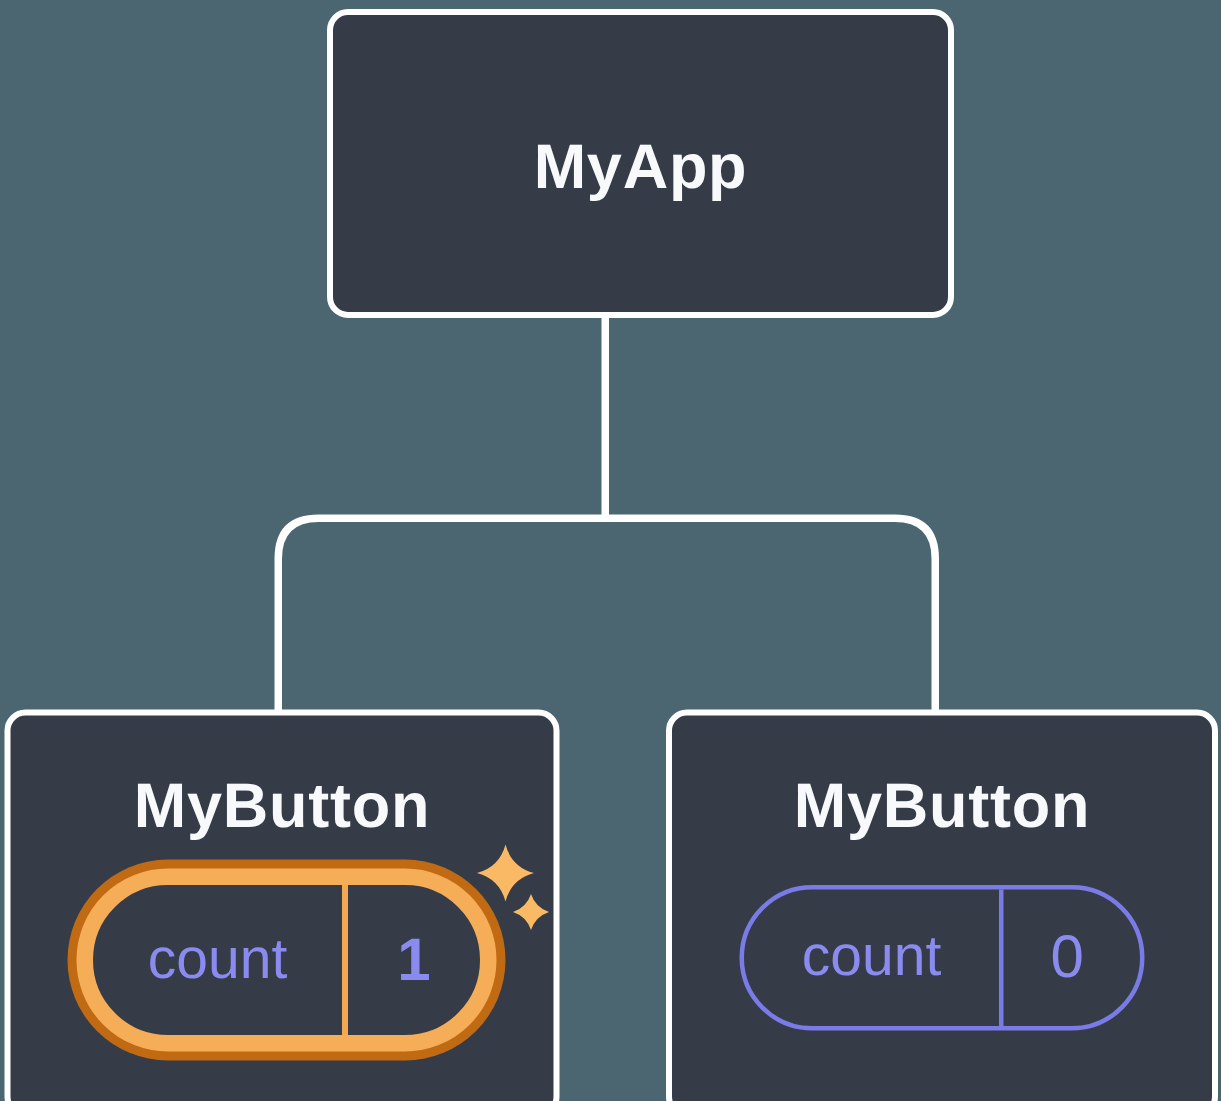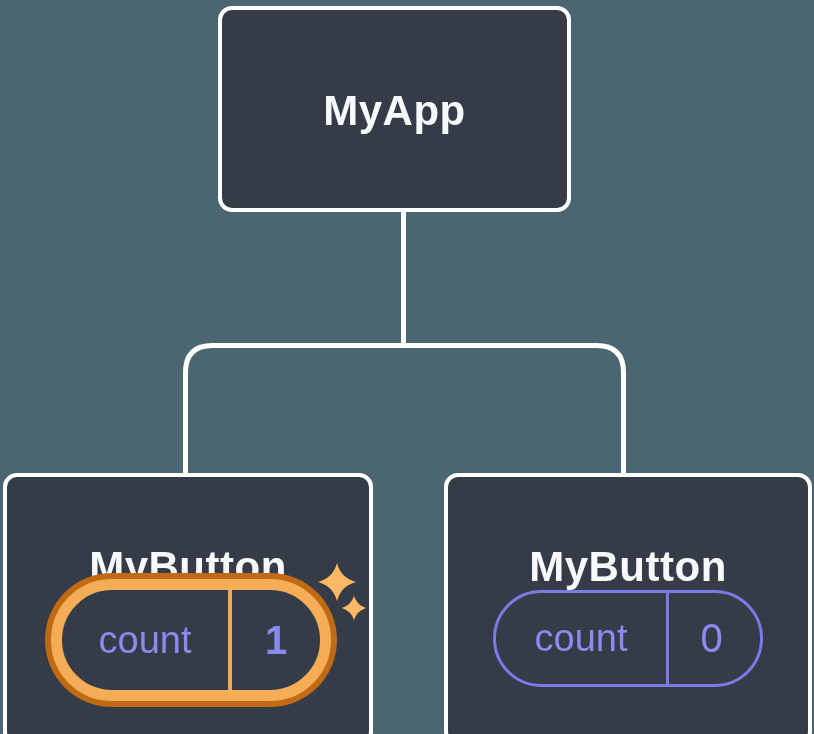--- a/index.html
+++ b/index.html
@@ -16,37 +16,37 @@
   svg.layer { position: absolute; left: 0; top: 0; }
 
   .node {
     position: absolute;
     background: #353c48;
     border: 4px solid #ffffff;
     border-radius: 14px;
     box-sizing: border-box;
     z-index: 1;
   }
-  #root-node   { left: 218px; top: 6px;   width: 353px; height: 206px; }
+  #root-node   { left: 218px; top: 6px;   width: 418px; height: 206px; }
   #child-node-left  { left: 3px;   top: 473px; width: 370px; height: 272px; }
   #child-node-right { left: 444px; top: 473px; width: 368px; height: 272px; }
 
   .node-label {
     position: absolute;
     left: 0; right: 0;
     text-align: center;
     color: #f8f9fb;
     font-size: 42px;
     font-weight: 600;
     line-height: 46px;
     height: 46px;
     letter-spacing: 0.5px;
   }
   #root-node .node-label { top: 78px; }
-  .child .node-label { top: 37px; margin-top: 30px; }
+  .child .node-label { top: 37px; }
 
   
   .pill-highlight {
     position: absolute;
     left: 44px; top: 102px;
     width: 280px; height: 122px;
     box-sizing: border-box;
     border: 11px solid #f5ad57;
     border-radius: 61px;
     box-shadow: 0 0 0 6px #c16a14;

